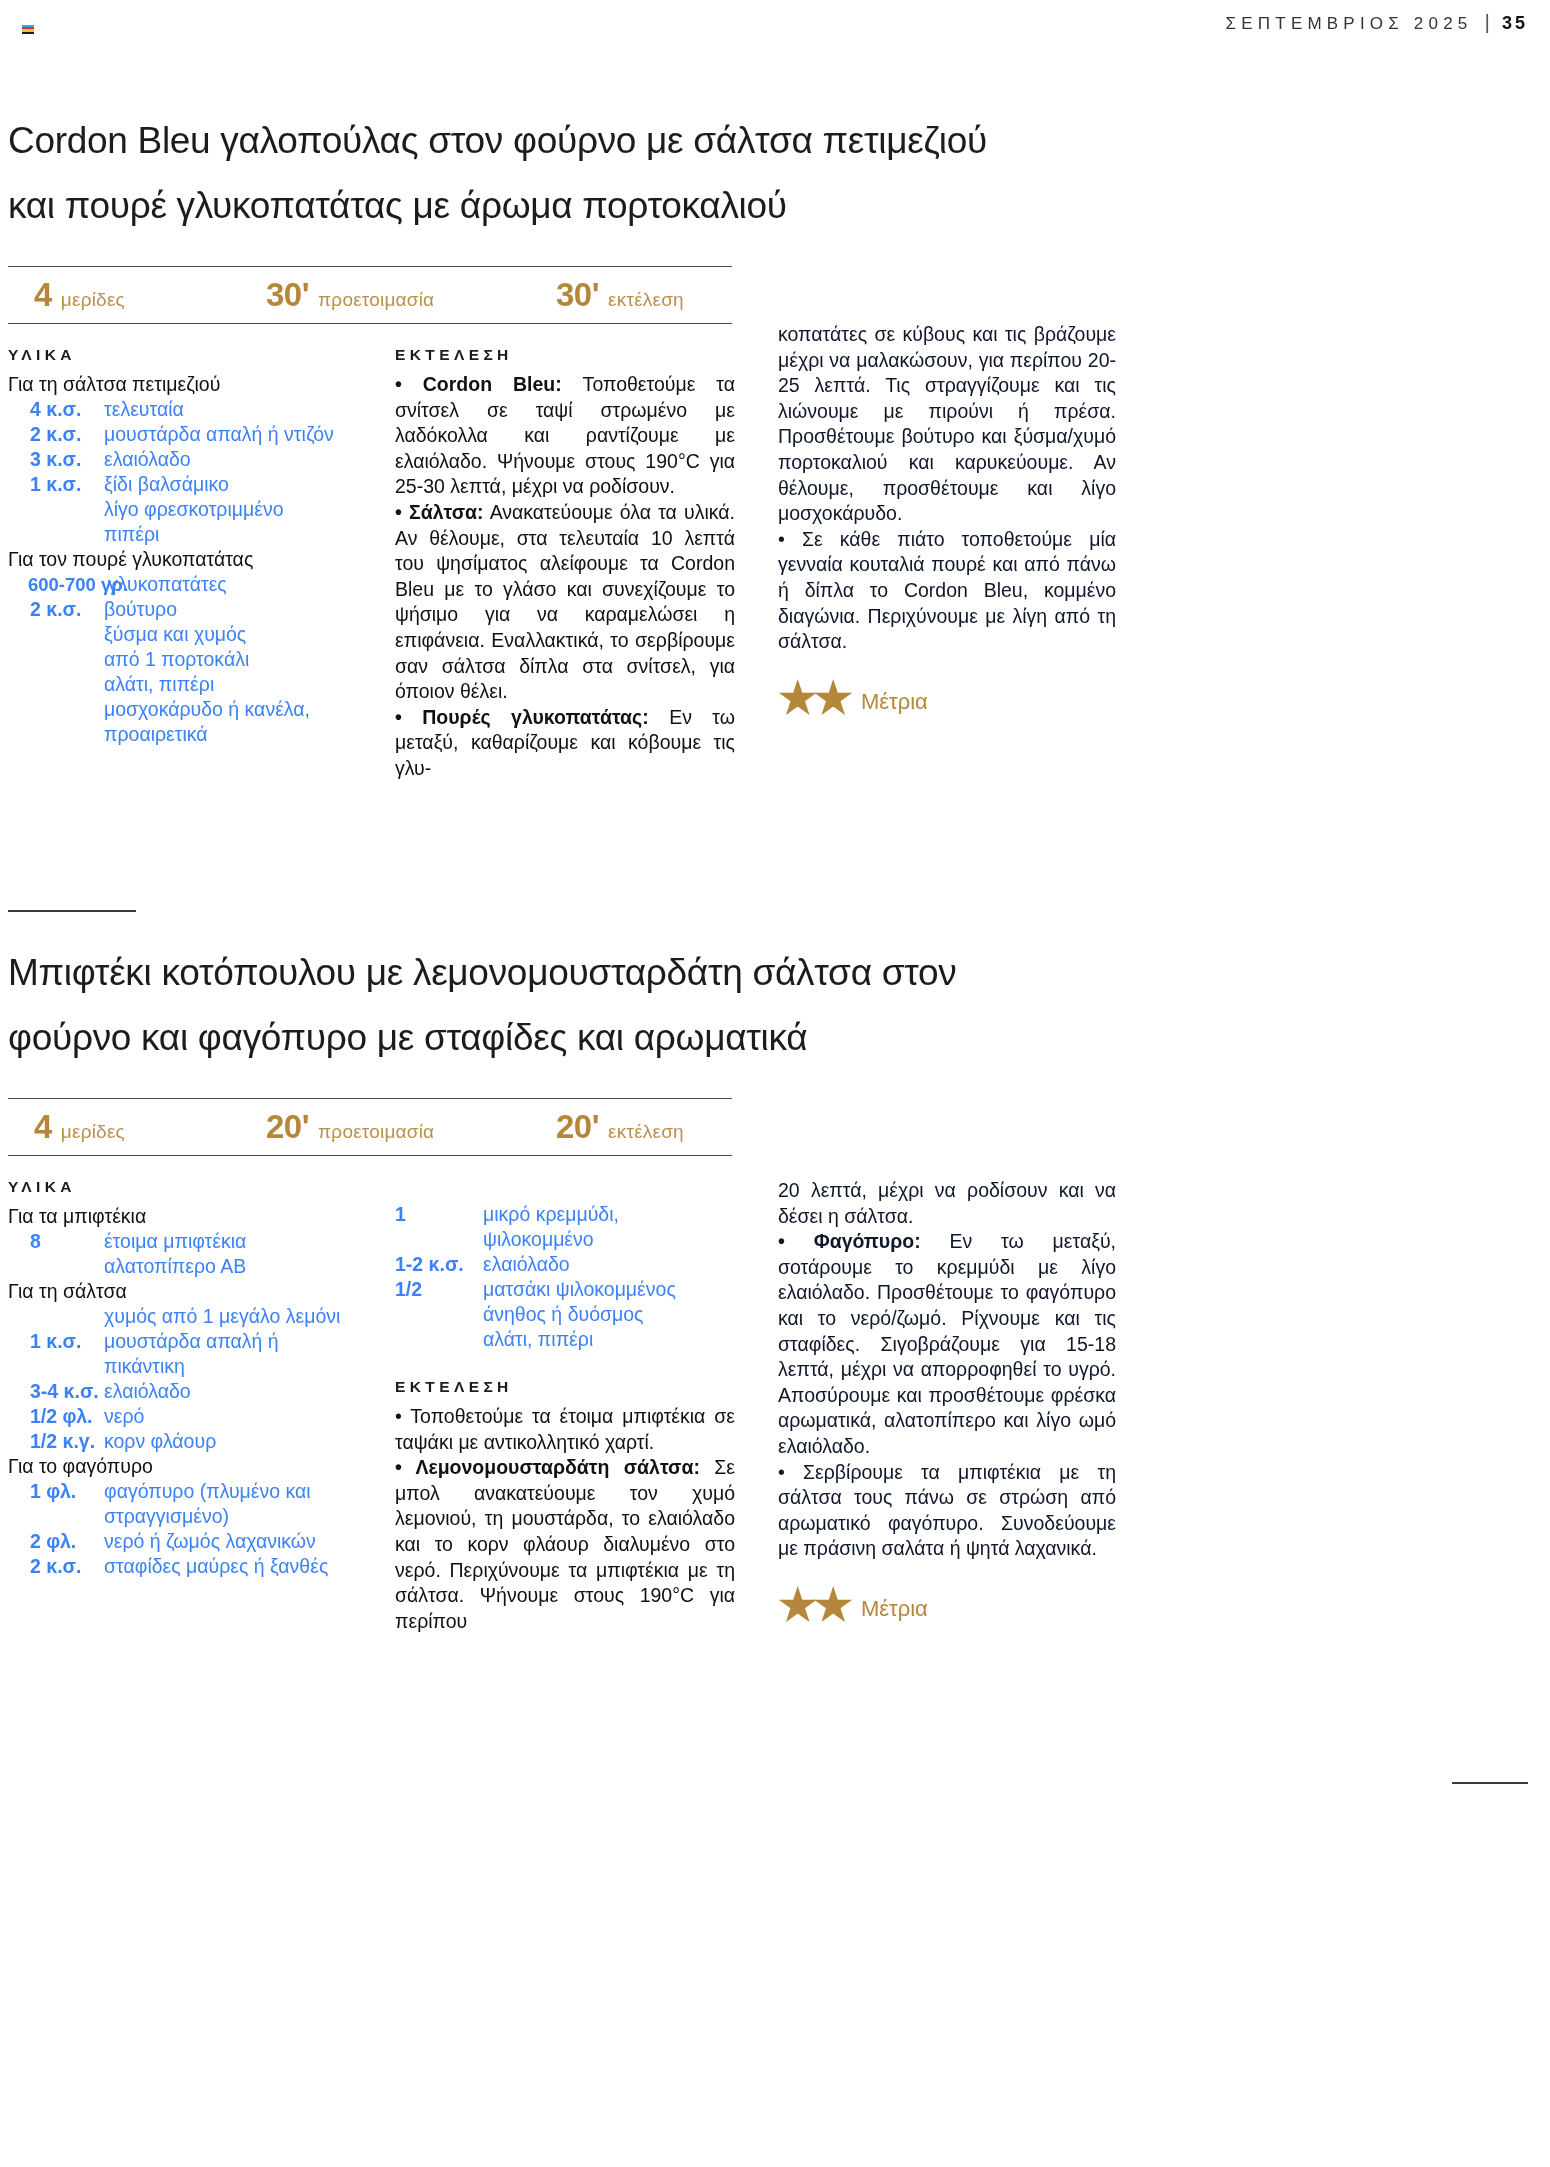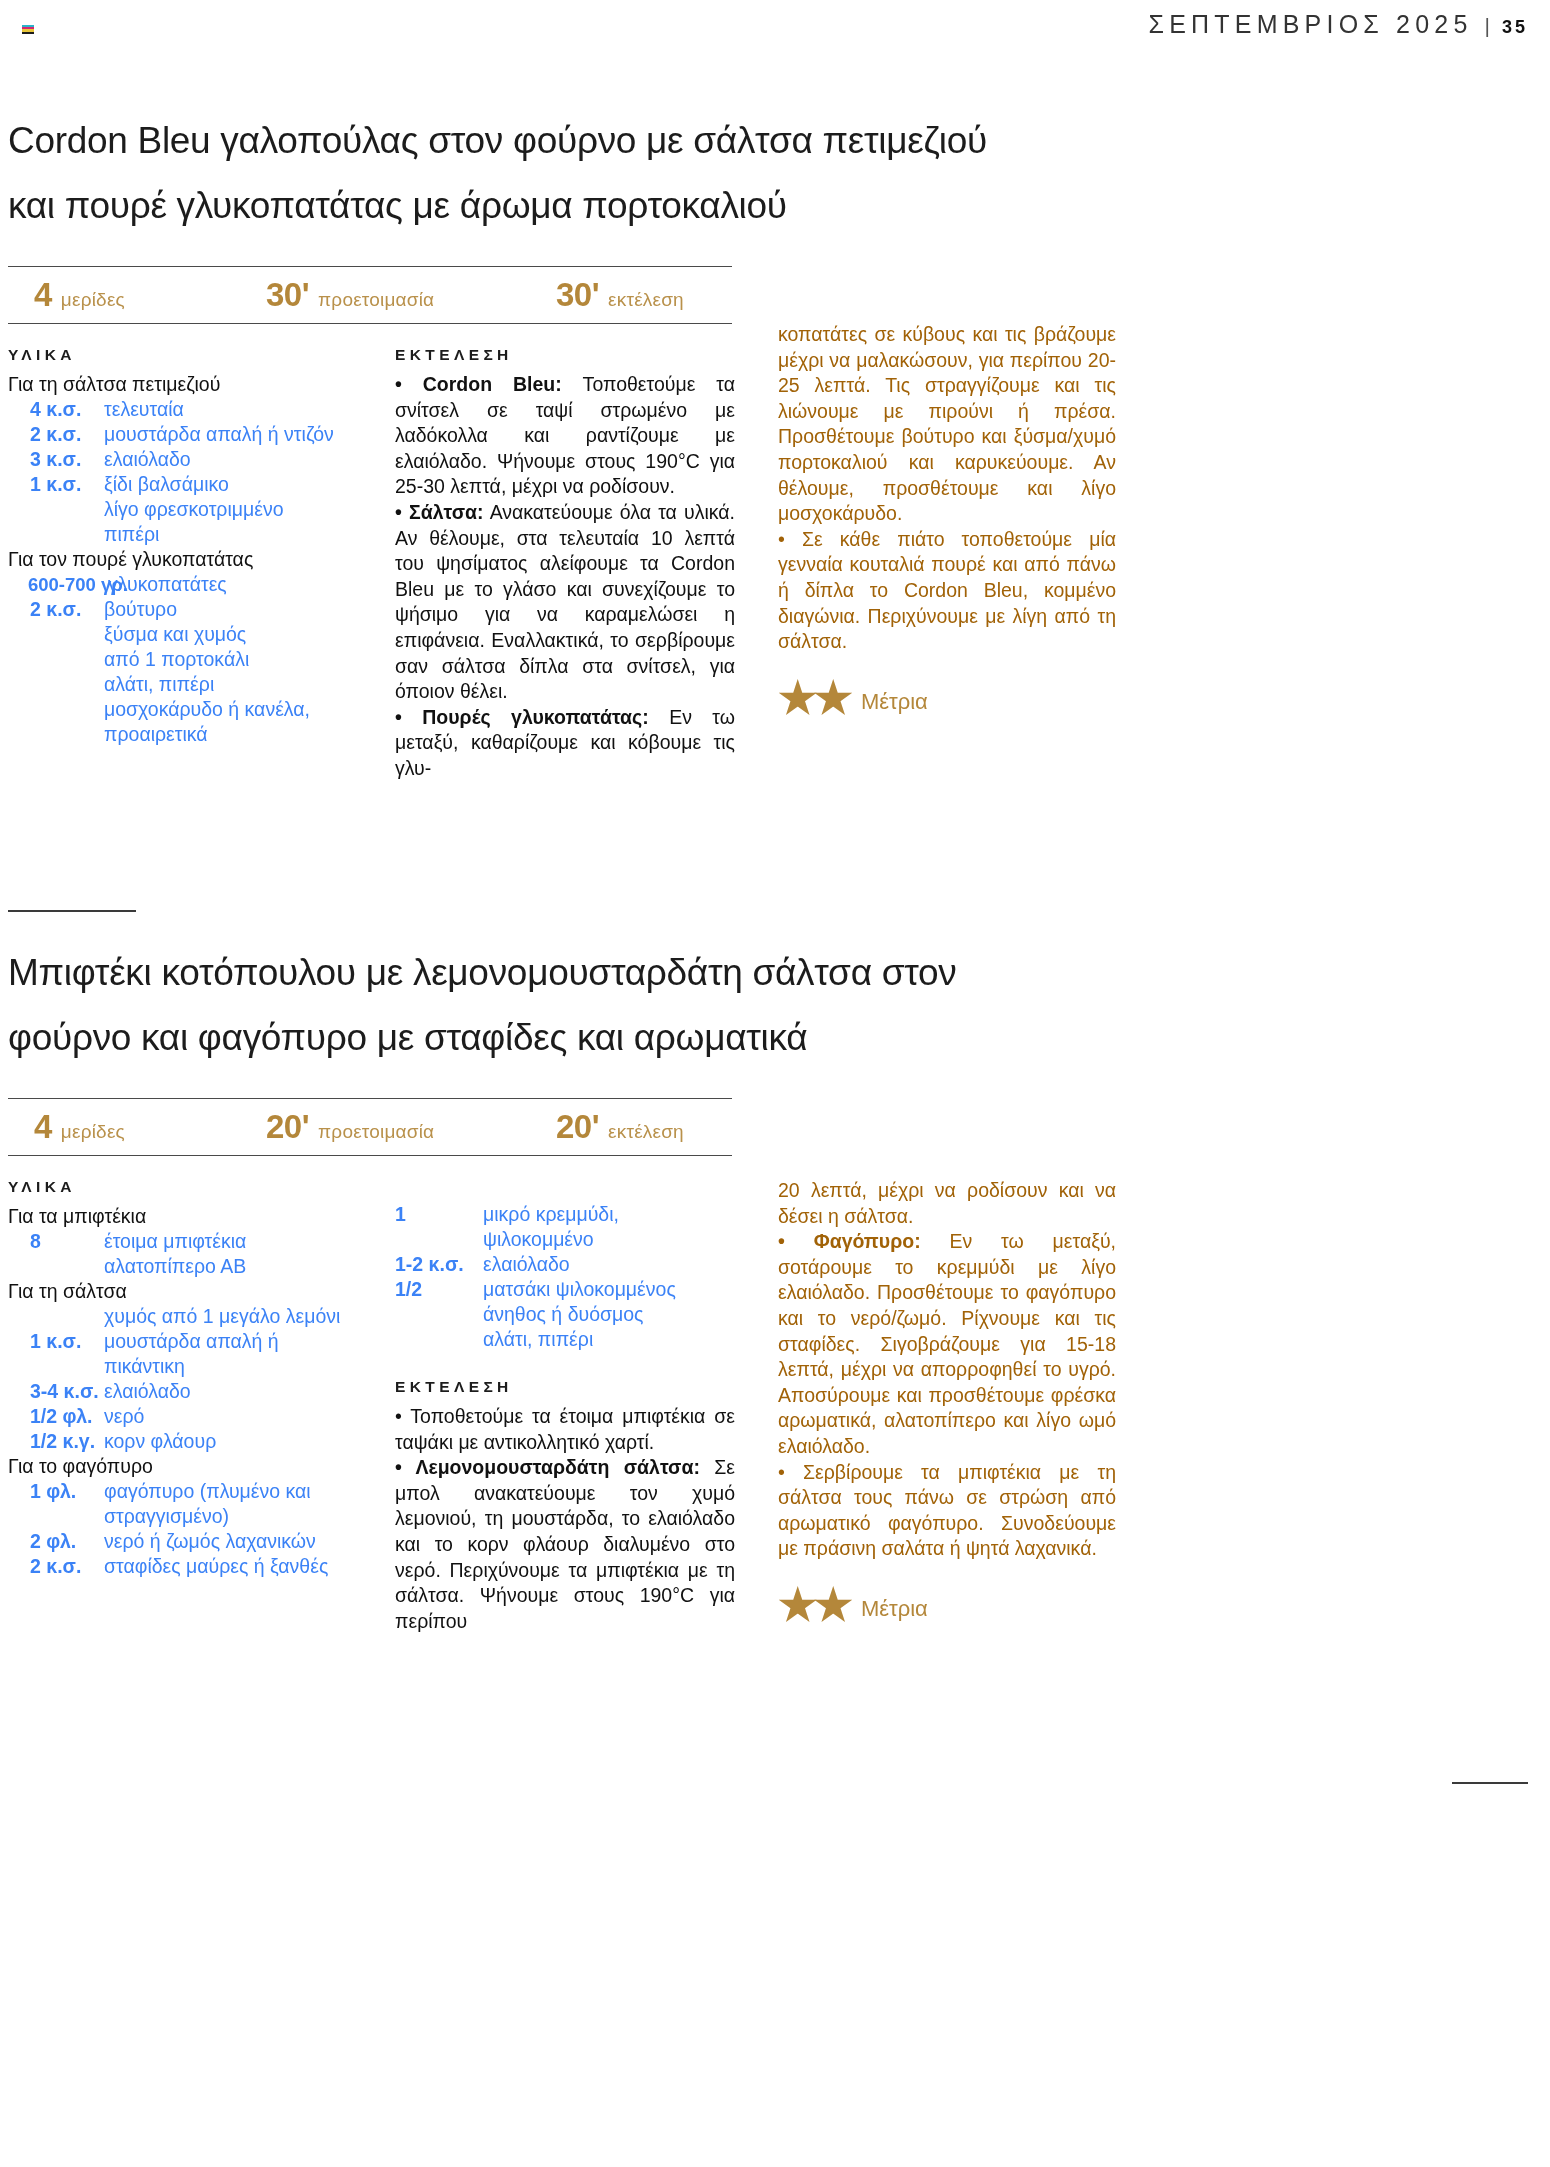--- a/index.html
+++ b/index.html
@@ -30,21 +30,21 @@
   .header-right {
     position: absolute;
     right: 22px;
     top: 2px;
     display: flex;
     align-items: baseline;
     gap: 10px;
     white-space: nowrap;
   }
   .issue-label {
-    font-size: 25px;
+    font-size: 17px;
     letter-spacing: 5.2px;
     color: #333333;
     font-weight: 400;
   }
   .issue-sep {
     font-size: 21px;
     color: #555;
     padding: 0 2px;
   }
   .page-num {
@@ -198,21 +198,21 @@
   .col-right {
     position: absolute;
     left: 778px;
     top: -24px;
     width: 338px;
   }
   .col-right.r2 { top: 0px; }
   .right-p {
     font-size: 19.5px;
     line-height: 25.6px;
-    color: #a16207;
+    color: #0f172a;
     text-align: justify;
     text-justify: inter-word;
   }
   .right-p b { font-weight: 700; }
 
   
   .difficulty {
     display: flex;
     align-items: center;
     margin-top: 26px;

